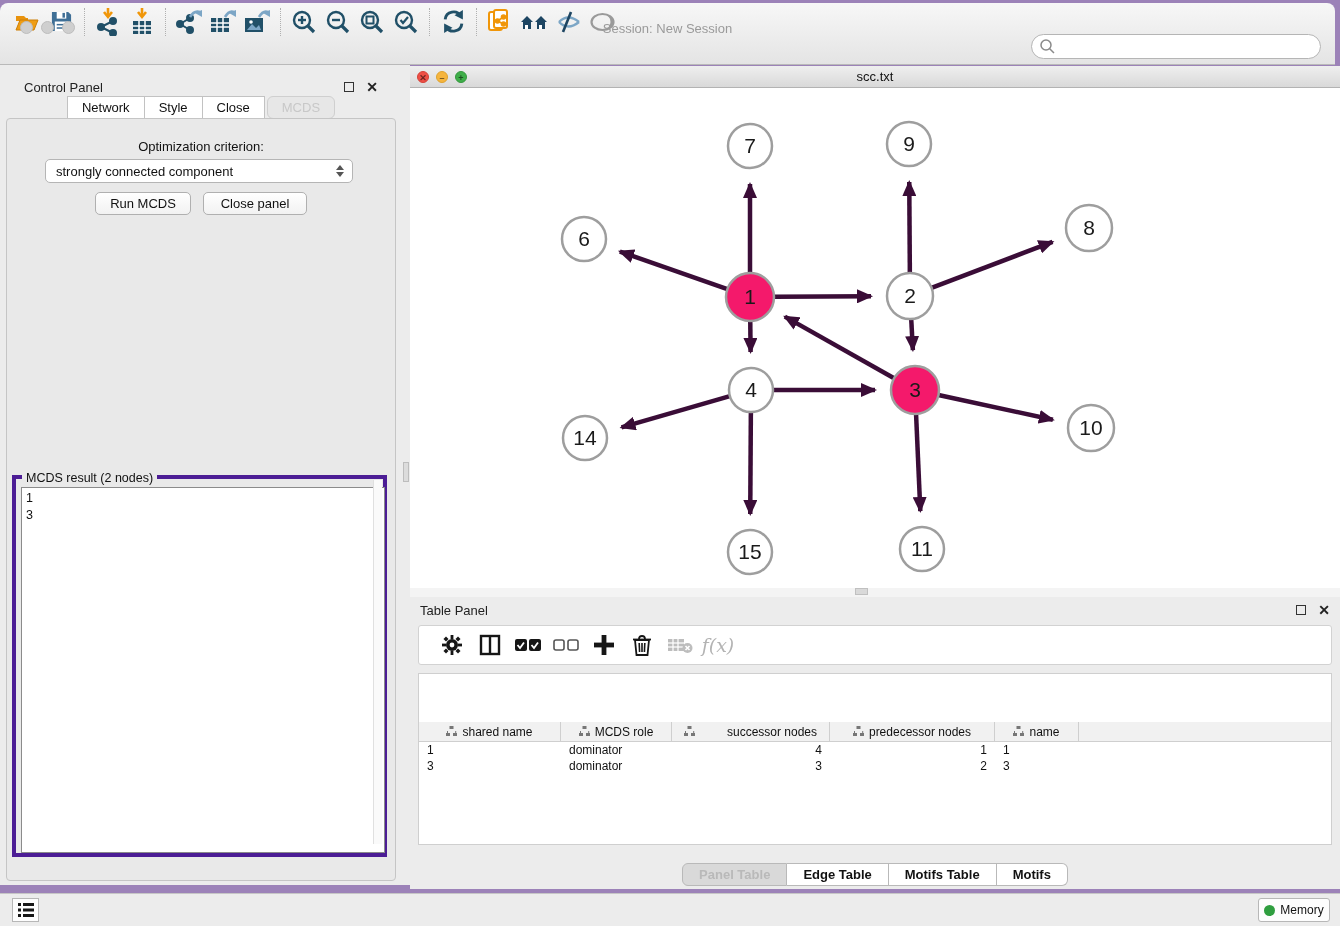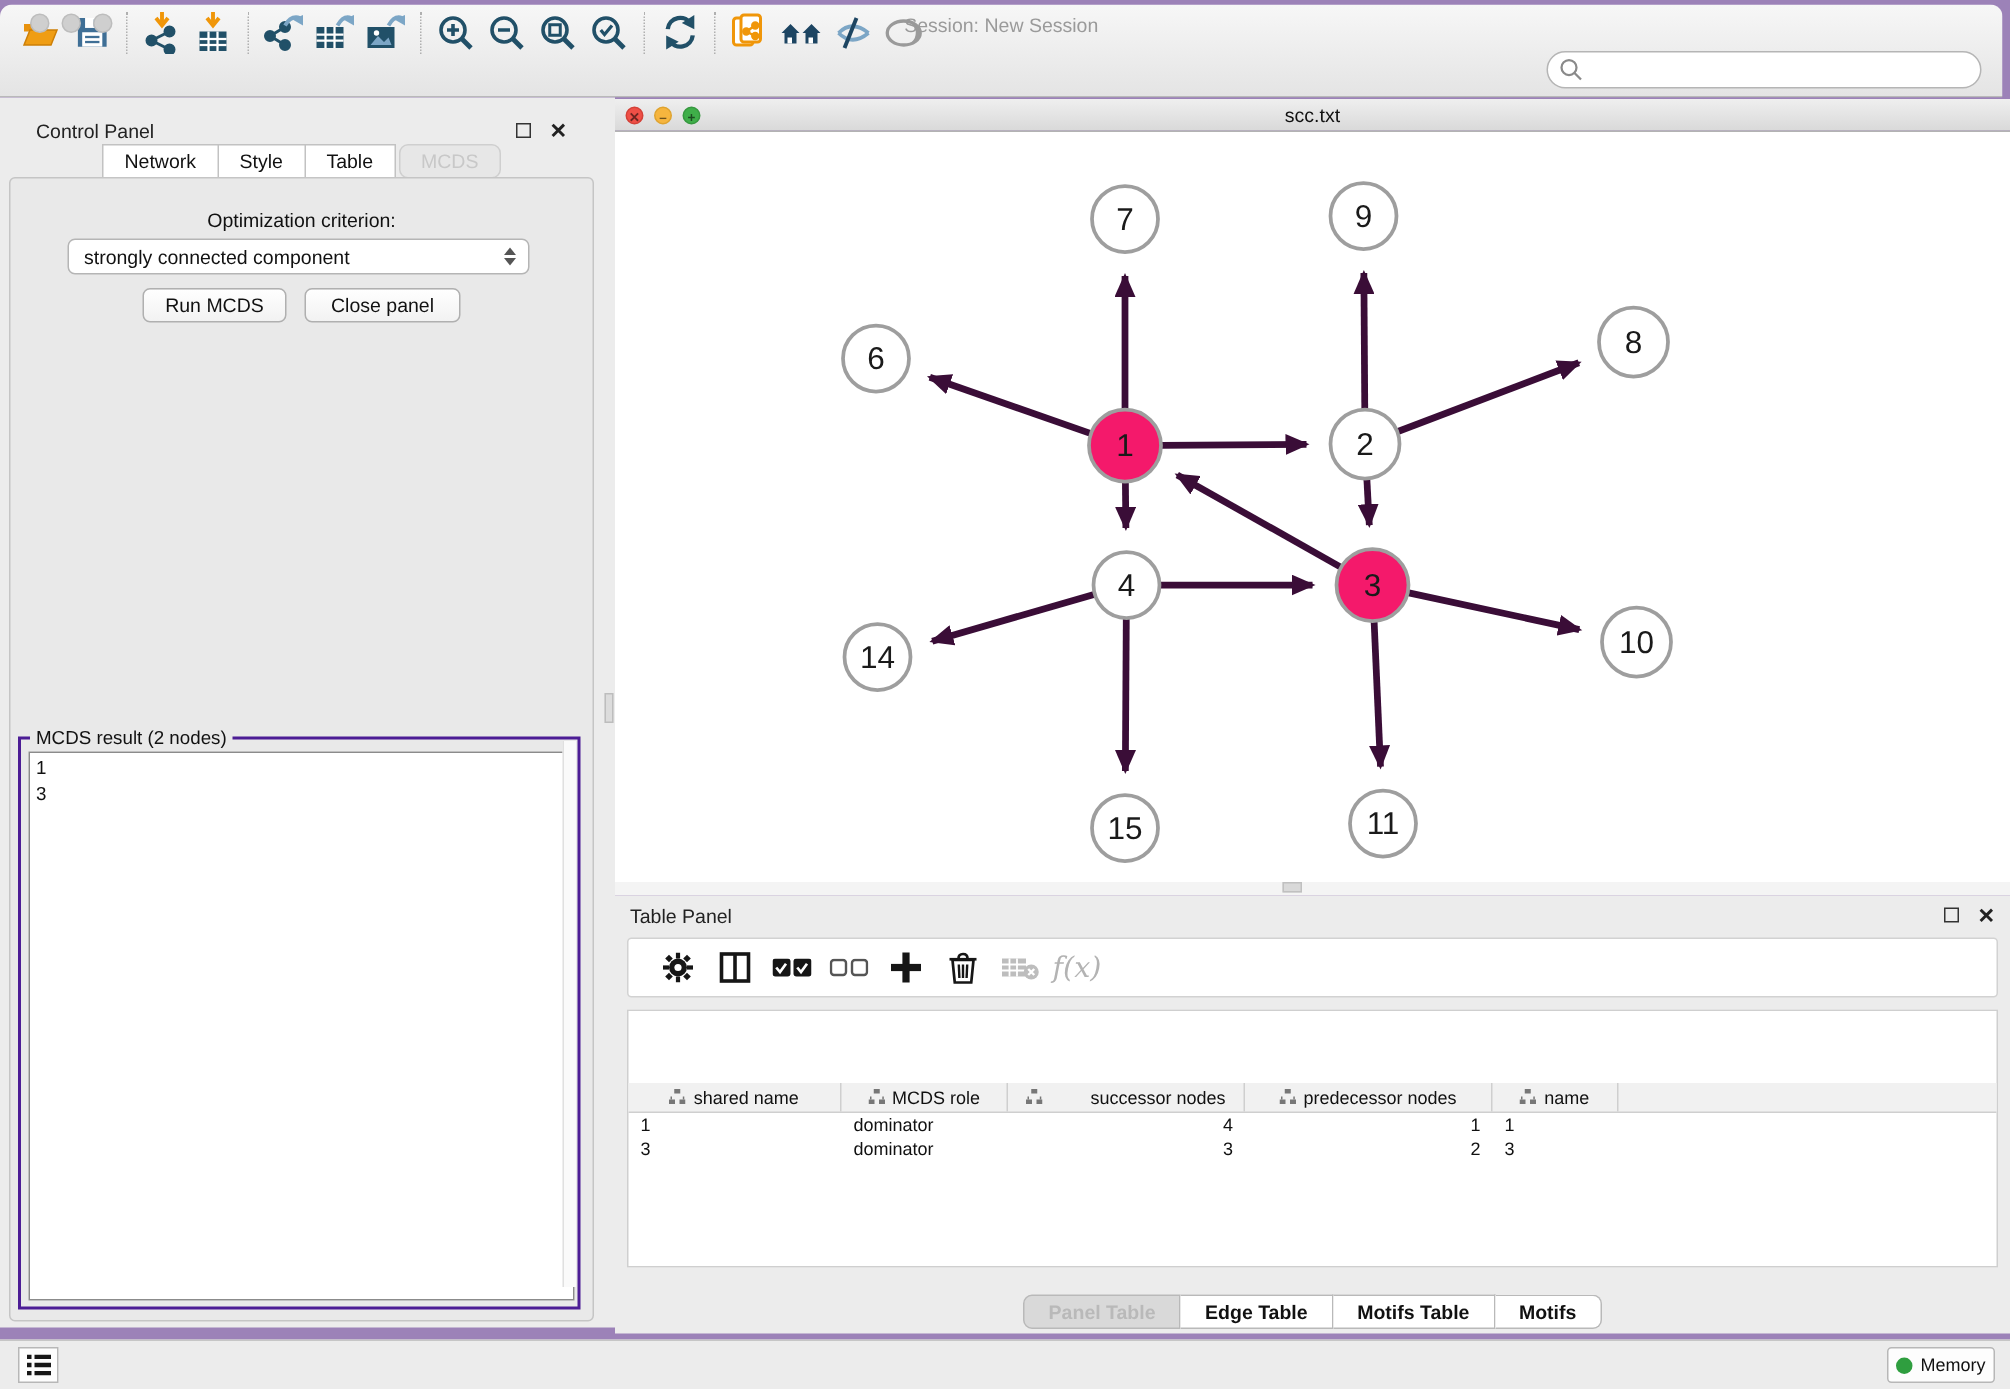--- a/index.html
+++ b/index.html
@@ -4,21 +4,21 @@
 <style>
   * { margin:0; padding:0; box-sizing:border-box; }
   html,body { width:1340px; height:926px; overflow:hidden; }
   body { background:#9c82b8; font-family:"Liberation Sans", sans-serif; position:relative; }
   .abs { position:absolute; }
 
   
   #chrome { left:0; top:3px; width:1335px; height:62px;
     background:linear-gradient(#f7f7f7,#e4e4e4);
     border-bottom:1px solid #b9b9b9; border-radius:8px 8px 0 0; }
-  #titlebar { left:0; top:0; width:100%; height:24px; }
+  #titlebar { left:0; top:12px; width:100%; height:24px; }
   .light { width:13px; height:13px; border-radius:50%; position:absolute; top:6px; }
   .light.gray { background:#cfcfcf; border:1px solid #bdbdbd; }
   #win-title { width:100%; text-align:center; top:6px; color:#9a9a9a; font-size:13px; }
   #toolbar { left:0; top:25px; width:100%; height:37px; display:flex; align-items:center; padding-left:10px; }
   .tbtn { width:34px; height:30px; display:flex; align-items:center; justify-content:center; cursor:default; }
   .tsep { width:1px; height:28px; margin:0 6px; border-left:1px dotted #b0b0b0; }
   #search-wrap { position:absolute; right:14px; top:31px; width:290px; height:25px; }
   #search-input { width:100%; height:100%; border:1px solid #b5b5b5; border-radius:13px;
     background:#fff; padding:0 10px 0 28px; font-size:13px; outline:none; }
   #search-icon { position:absolute; left:8px; top:4px; }
@@ -41,22 +41,22 @@
     border:1px solid #b5b5b5; border-radius:5px; display:flex; align-items:center;
     font-size:13px; padding-left:10px; color:#111; }
   #criterion .stepper { margin-left:auto; margin-right:8px; display:flex; flex-direction:column; line-height:5px; }
   .tri-up { width:0; height:0; border-left:4px solid transparent; border-right:4px solid transparent; border-bottom:5px solid #555; margin-bottom:2px; }
   .tri-dn { width:0; height:0; border-left:4px solid transparent; border-right:4px solid transparent; border-top:5px solid #555; }
   .btn { position:absolute; top:73px; height:23px; background:linear-gradient(#ffffff,#f2f2f2);
     border:1px solid #b0b0b0; border-radius:5px; font-size:13px; color:#111;
     display:flex; align-items:center; justify-content:center; }
   #run-btn { left:88px; width:96px; }
   #closep-btn { left:196px; width:104px; }
-  #result-fieldset { position:absolute; left:5px; top:372px; width:375px; height:382px;
-    border:2px solid #4c1d95; }
+  #result-fieldset { position:absolute; left:5px; top:356px; width:375px; height:382px;
+    border:4px solid #4c1d95; }
   #result-legend { position:absolute; left:6px; top:-8px; background:#e9e9e9; padding:0 4px; font-size:12.5px; color:#111; }
   #result-text { position:absolute; left:5px; top:8px; width:364px; height:366px; background:#fff;
     border:1px solid #8b8b8b; font-size:12.5px; line-height:17px; padding:2px 4px; white-space:pre-line; color:#111; }
   #result-scroll { position:absolute; right:1px; top:1px; width:9px; height:364px; background:#fafafa; border-left:1px solid #e0e0e0; }
 
   
   #vdivider { left:402px; top:65px; width:8px; height:820px; background:#ececec; }
   #vhandle { left:403px; top:462px; width:6px; height:20px; background:#dcdcdc; border:1px solid #bdbdbd; }
 
   
@@ -281,21 +281,21 @@
 <div id="control-panel" class="abs">
   <div class="panel-head">
     <span>Control Panel</span>
     <span class="spacer"></span>
     <span class="mini-icon"><span class="float-box"></span></span>
     <span class="mini-icon close-x">✕</span>
   </div>
   <div id="cp-tabs">
     <span class="cp-tab">Network</span>
     <span class="cp-tab">Style</span>
-    <span class="cp-tab">Table</span>
+    <span class="cp-tab">Close</span>
     <span class="cp-tab sel">MCDS</span>
   </div>
   <div id="cp-content">
     <div id="opt-label" class="abs">Optimization criterion:</div>
     <div id="criterion" class="abs">
       <span>strongly connected component</span>
       <span class="stepper">
           <span class="tri-up"></span>
           <span class="tri-dn"></span>
         </span>

